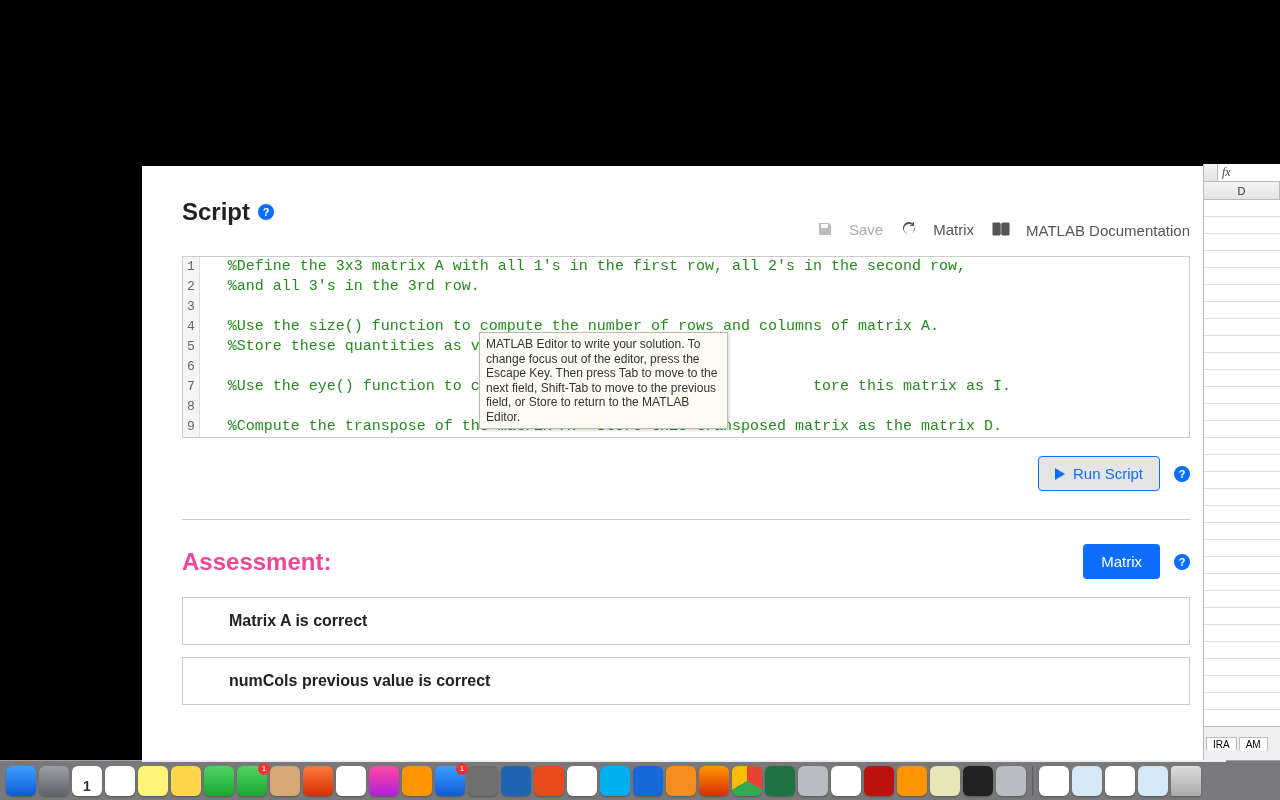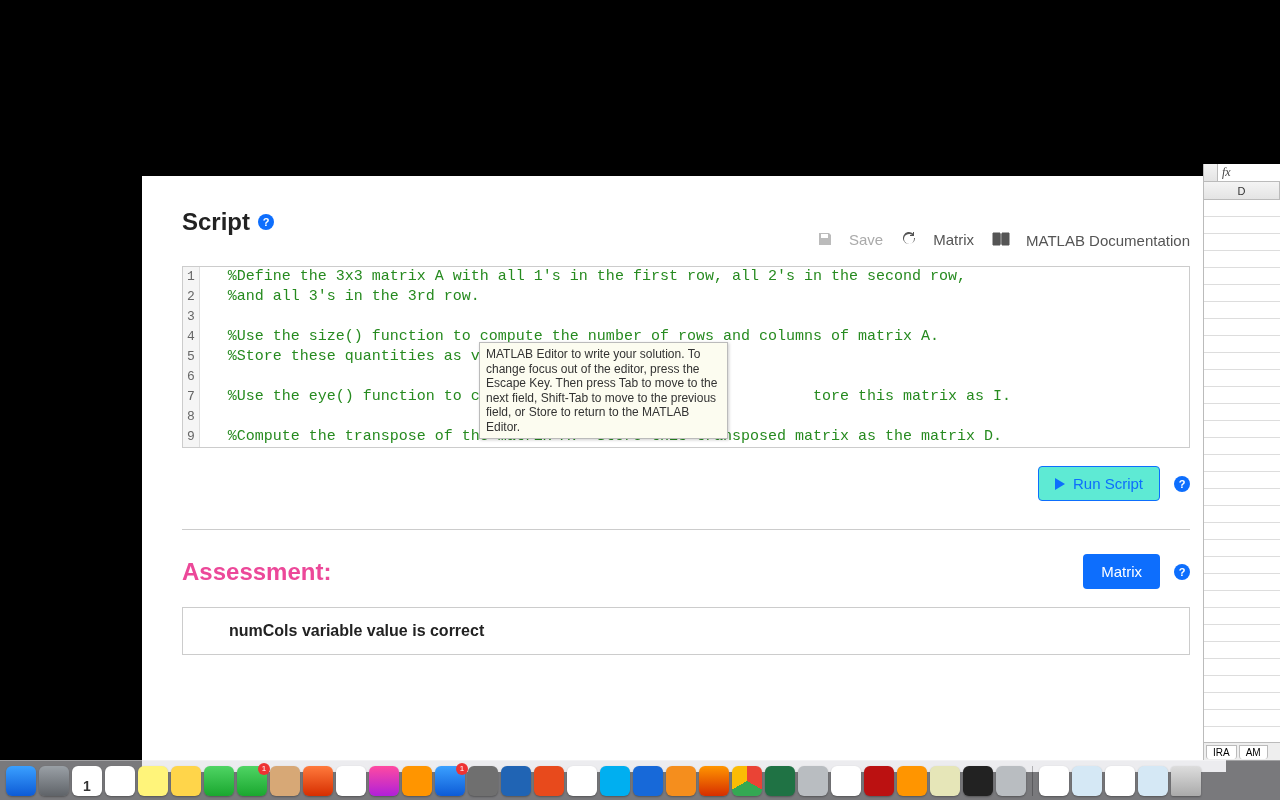--- a/index.html
+++ b/index.html
@@ -7,21 +7,21 @@
     font-family: -apple-system, BlinkMacSystemFont, "Segoe UI", Helvetica, Arial, sans-serif;
     background: #000;
     width: 1280px;
     height: 800px;
     overflow: hidden;
     position: relative;
   }
   .main-panel {
     position: absolute;
     left: 142px;
-    top: 176px;
+    top: 166px;
     width: 1084px;
     height: 596px;
     background: #fff;
     padding: 18px 36px 0 40px;
     overflow: hidden;
   }
   .script-header {
     display: flex;
     align-items: center;
     justify-content: space-between;
@@ -105,21 +105,21 @@
   .run-row {
     display: flex;
     justify-content: flex-end;
     align-items: center;
     gap: 14px;
     margin-top: 18px;
   }
   .run-btn {
     border: 1.5px solid #0d6efd;
     color: #0d6efd;
-    background: #5eead4;
+    background: #e5e5e5;
     border-radius: 4px;
     padding: 8px 16px;
     font-size: 15px;
     display: flex;
     align-items: center;
     gap: 8px;
     cursor: pointer;
   }
   .play-icon {
     width: 0; height: 0;
@@ -209,21 +209,21 @@
     line-height: 18px;
   }
   .cells { }
   .cell-row {
     height: 17px;
     border-bottom: 1px solid #ddd;
   }
   .sheet-tab-bar {
     position: absolute;
     bottom: 0; left: 0; right: 0;
-    height: 18px;
+    height: 34px;
     background: #eee;
     border-top: 1px solid #bbb;
     display: flex;
     align-items: center;
     gap: 2px;
     padding-left: 2px;
     font-size: 10px;
   }
   .sheet-tab {
     background: #fff;
@@ -343,21 +343,22 @@
 
   <div class="assess-header">
     <div class="assess-title">Assessment:</div>
     <div class="assess-row">
       <button class="submit-btn">Matrix</button>
       <span class="help-badge">?</span>
     </div>
   </div>
 
   <div id="assess-list">
-      <div class="assess-item">numCols variable value is correct</div>
+      <div class="assess-item">Matrix A is correct</div>
+      <div class="assess-item">numCols previous value is correct</div>
     </div>
 
 </div>
 
 <div class="sheet-strip">
   <div class="fx-bar">
     <div class="fx-splitter"></div>
     <span class="fx-label">fx</span>
   </div>
   <div class="col-header-row">

